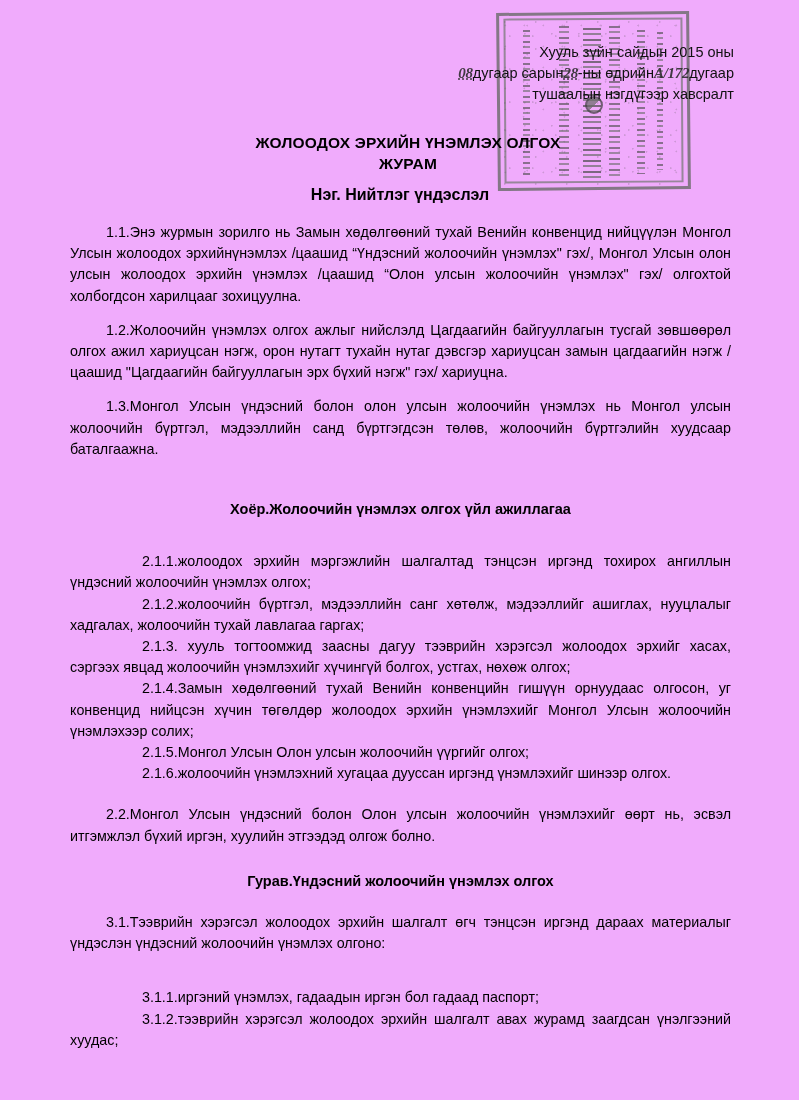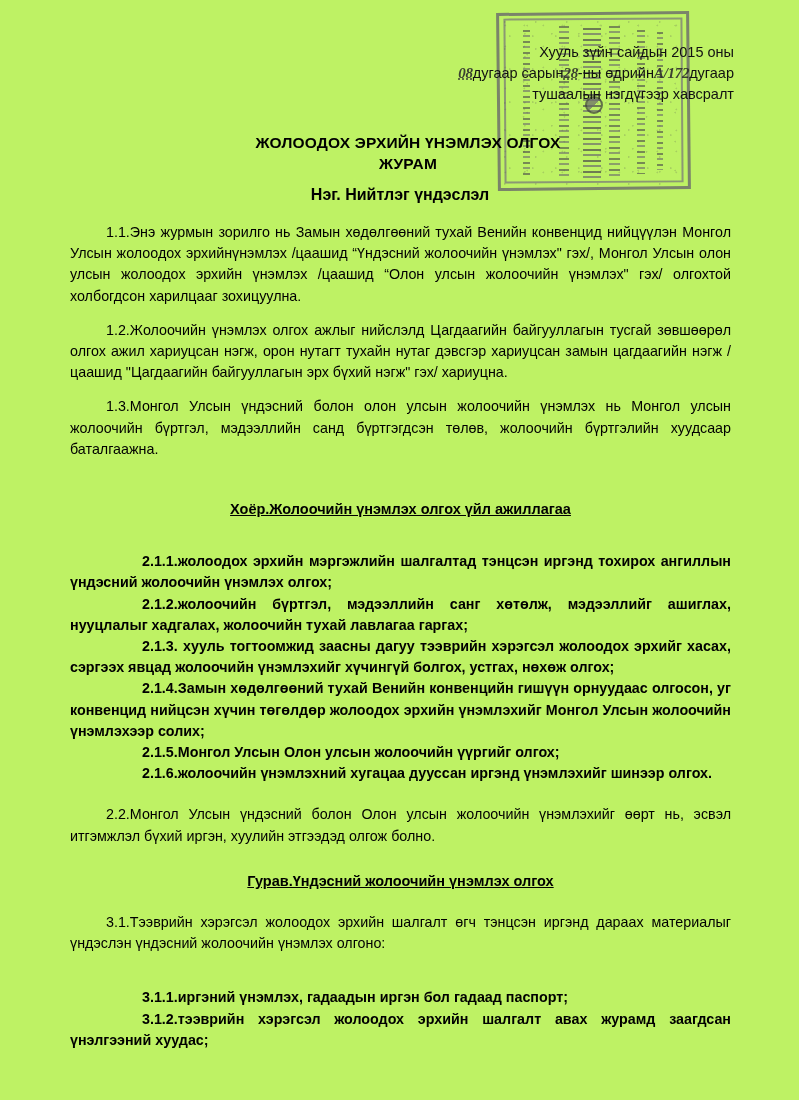--- a/index.html
+++ b/index.html
@@ -9,21 +9,21 @@
     background: #ffffff;
   }
   body {
     font-family: "Liberation Sans", "DejaVu Sans", sans-serif;
     color: #000000;
   }
   #page {
     position: relative;
     width: 799px;
     height: 1100px;
-    background: #bef264;
+    background: #f0abfc;
     overflow: hidden;
   }
 
   
   .stamp {
     position: absolute;
     left: 497px;
     top: 12px;
     width: 193px;
     height: 178px;
@@ -148,32 +148,30 @@
   }
   p.para {
     margin: 0 0 13px 0;
     text-indent: 36px;
     text-align: justify;
     text-justify: inter-word;
   }
   p.para.sub {
     text-indent: 72px;
     margin-bottom: 0;
-    font-weight: bold;
   }
   .gap-sm { height: 11px; }
   .gap-md { height: 20px; }
   .gap-lg { height: 26px; }
   .head-inline {
     text-align: center;
     font-weight: bold;
     text-indent: 0;
     margin: 0;
     font-size: 14.5px;
-    text-decoration: underline;
   }
 </style>
 </head>
 <body>
 
 <div id="page">
 
   <div class="stamp">
     <div class="frame-outer"></div>
     <div class="frame-inner"></div>

